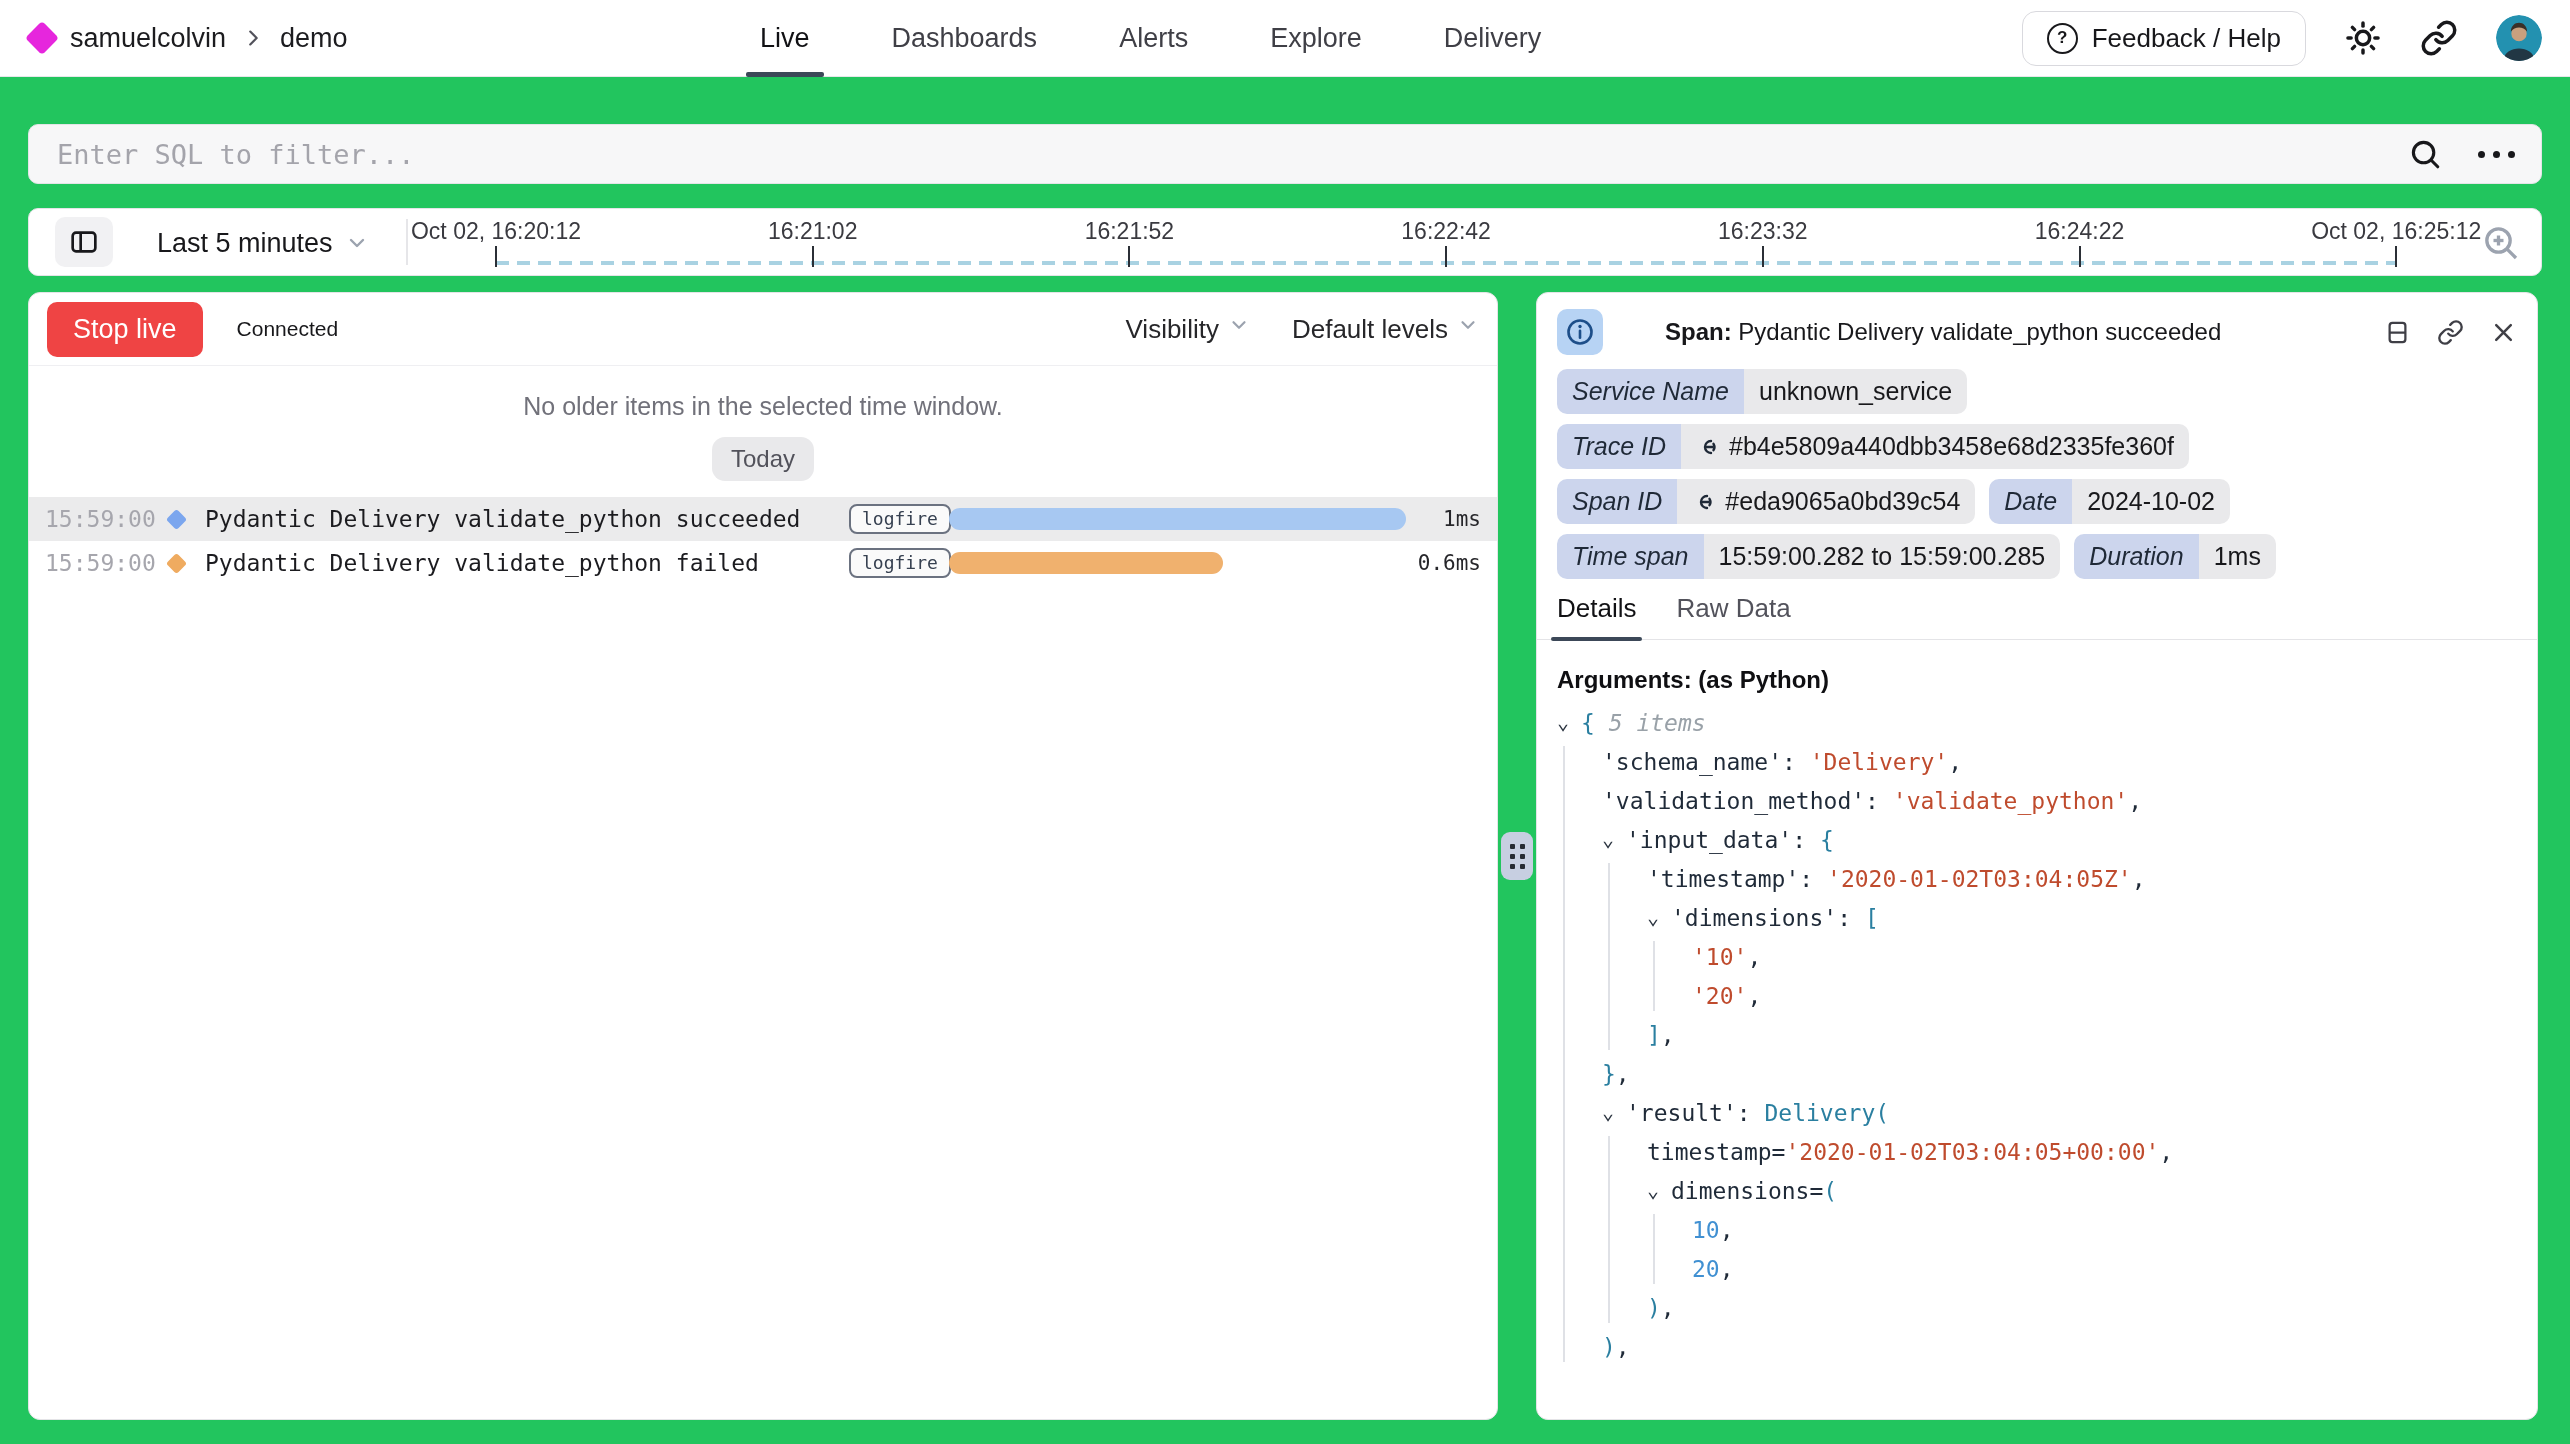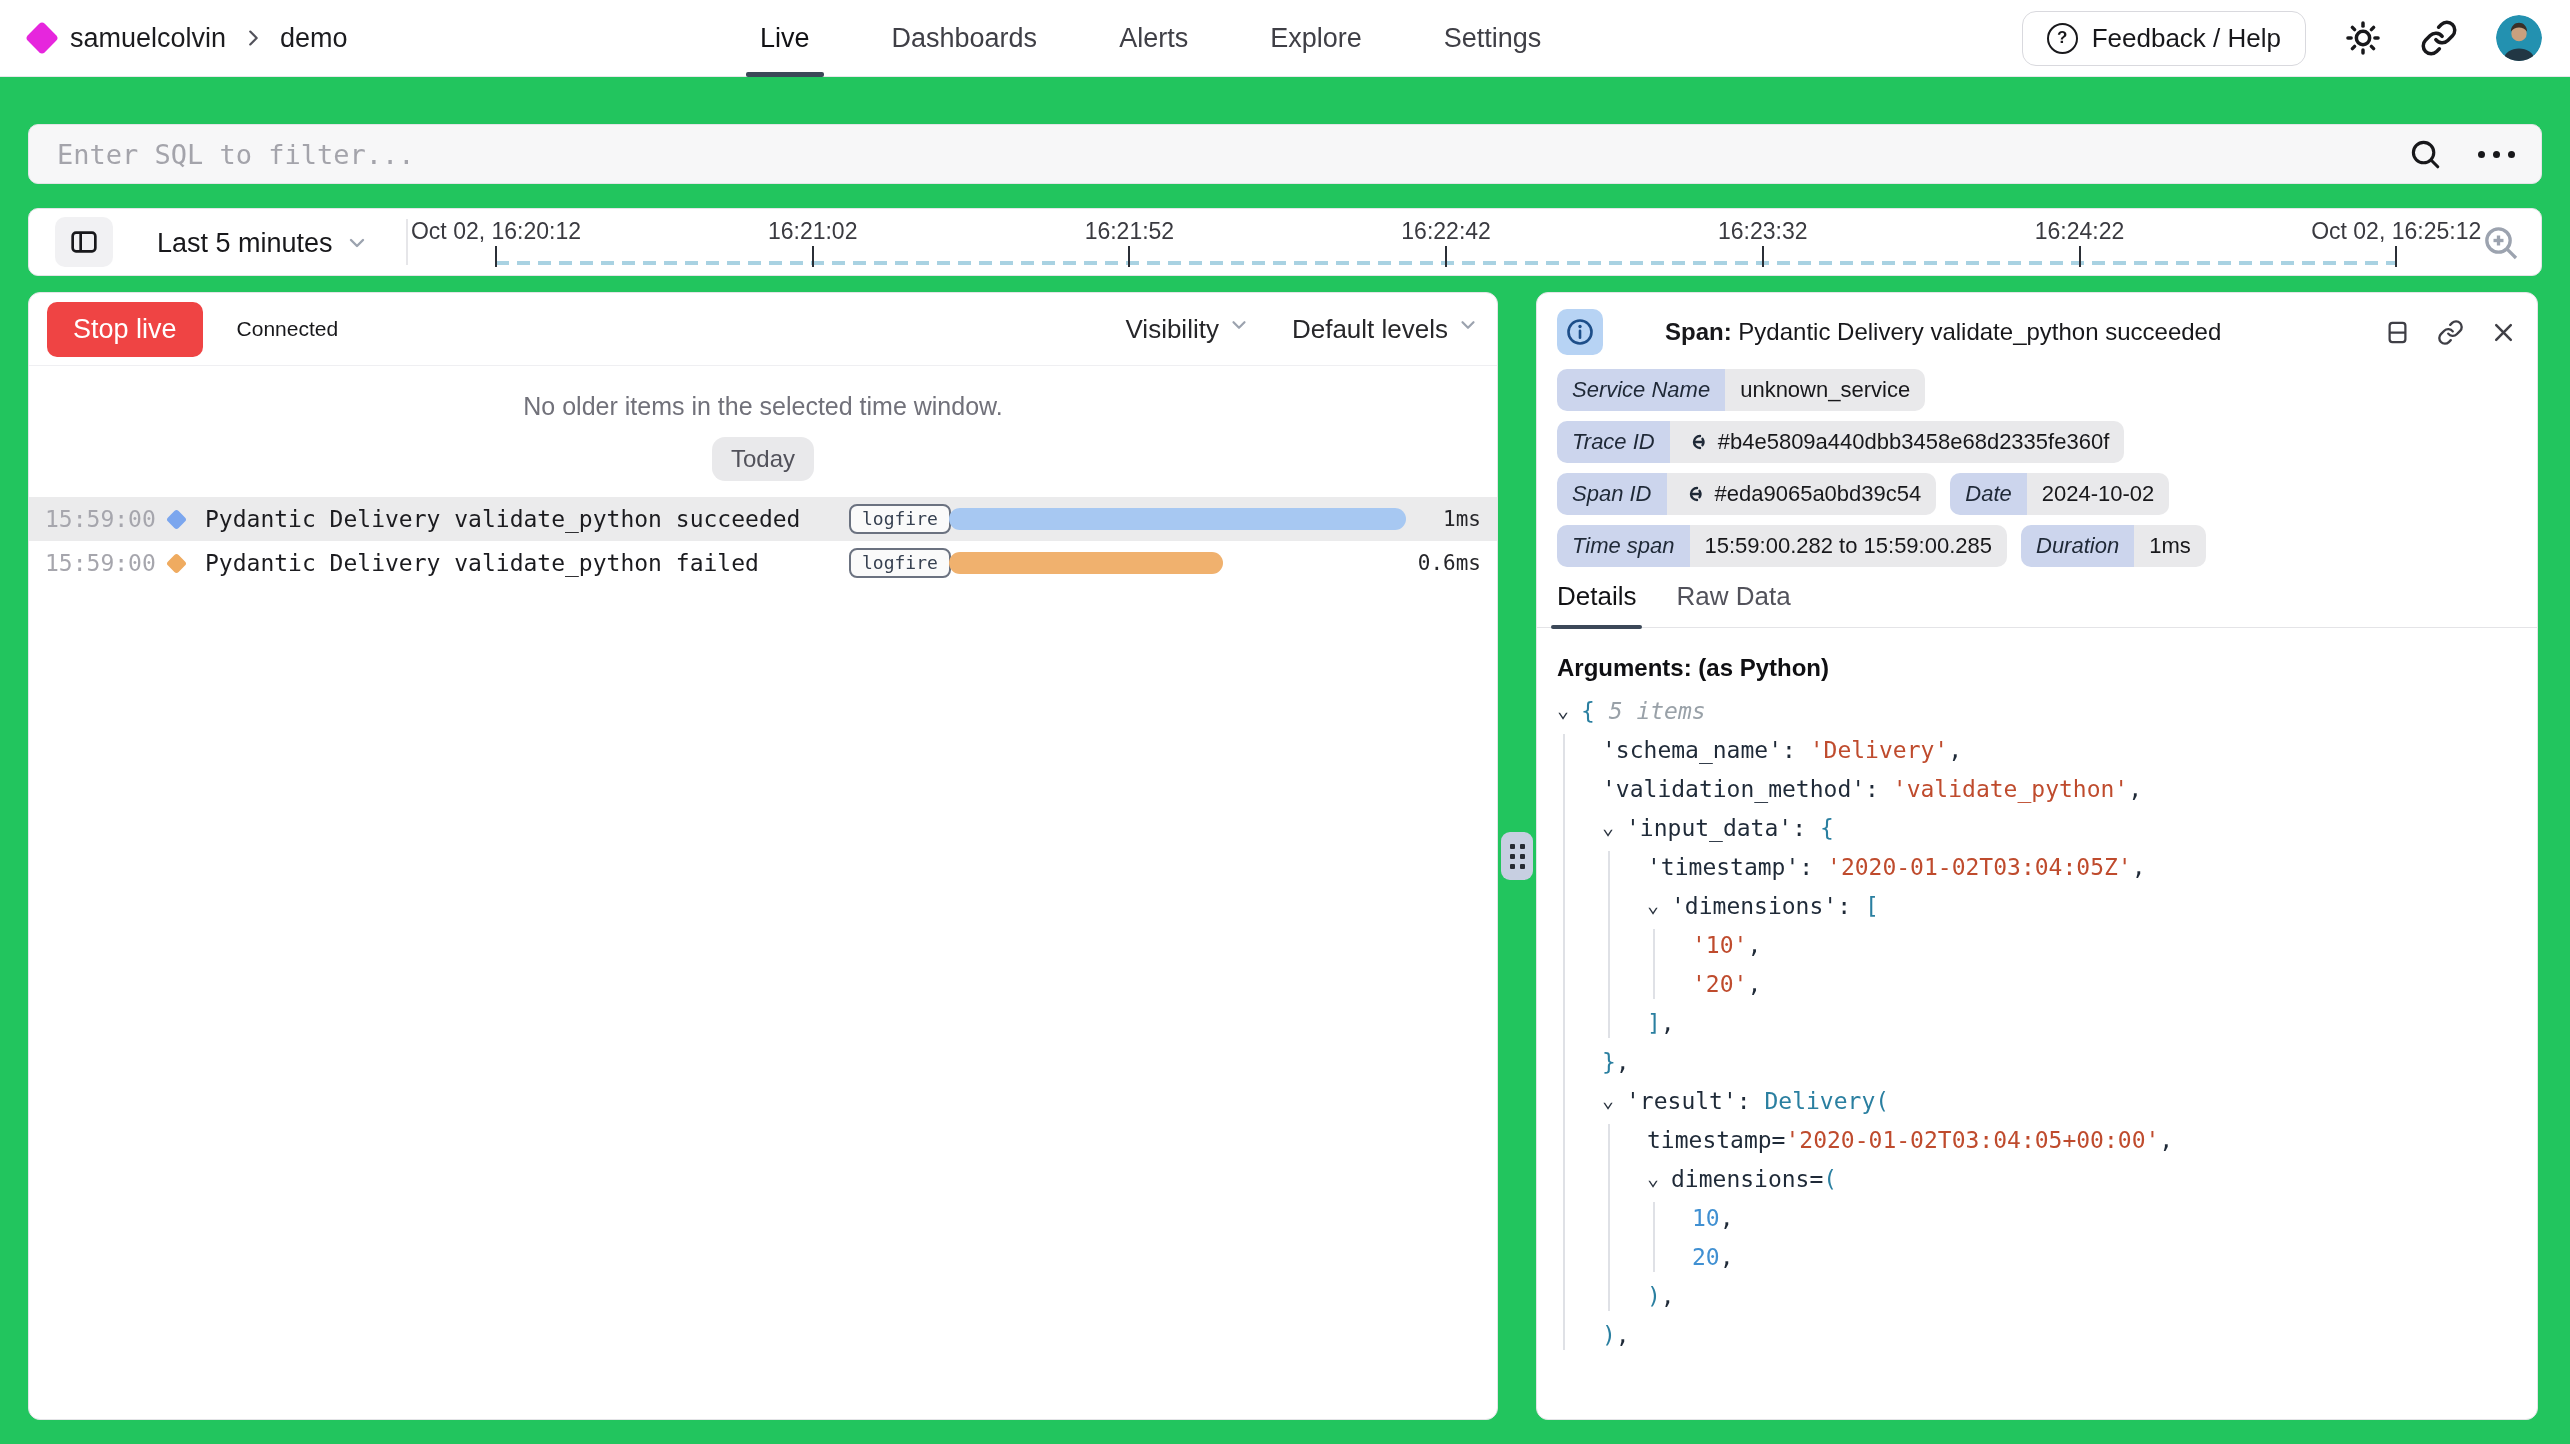--- a/index.html
+++ b/index.html
@@ -77,21 +77,21 @@
   
   .rhead{display:flex;align-items:center;gap:16px;padding:16px 20px 12px 20px;}
   .info-icon{width:46px;height:46px;border-radius:10px;background:var(--info_bg);color:var(--info_fg);display:flex;align-items:center;justify-content:center;flex:none;}
   .rtitle{font-size:24px;color:#18181b;white-space:nowrap;overflow:hidden;margin-left:46px;}
   .rtitle b{font-weight:bold;}
   .rhead-icons{margin-left:auto;display:flex;gap:26px;color:#3f3f46;}
   .rhead-icons .ic{width:27px;height:27px;cursor:pointer;}
 
   .badges{padding:2px 20px 0 20px;}
   .badge-row{display:flex;gap:14px;margin-bottom:10px;}
-  .badge{display:inline-flex;border-radius:10px;overflow:hidden;font-size:22px;}
+  .badge{display:inline-flex;border-radius:10px;overflow:hidden;font-size:25px;}
   .badge .bl{background:var(--badge_label_bg);color:#1f2937;font-style:italic;padding:8px 15px;white-space:nowrap;}
   .badge .bv{background:var(--badge_value_bg);color:#18181b;padding:8px 15px;display:flex;align-items:center;gap:9px;white-space:nowrap;}
   .badge .bv .lk{width:24px;height:24px;color:#1f2937;}
 
   .rtabs{position:relative;margin-top:14px;padding-left:20px;display:flex;gap:40px;border-bottom:1.5px solid #e4e4e7;}
   .rtab{font-size:26px;padding-bottom:15px;color:#52525b;cursor:pointer;position:relative;}
   .rtab.active{color:#111114;}
   .rtab.active::after{content:"";position:absolute;left:-6px;right:-6px;bottom:-2px;height:4px;background:var(--tab_underline);border-radius:2px;}
 
   .args-heading{margin:26px 0 10px 20px;font-size:24px;font-weight:bold;color:#0f0f12;}
@@ -120,21 +120,21 @@
             <polyline points="9 5 16 12 9 19"></polyline>
           </svg>
       </span>
       <span class="crumb">demo</span>
     </div>
     <nav class="nav-tabs" id="nav-tabs">
         <div class="nav-tab active">Live</div>
         <div class="nav-tab">Dashboards</div>
         <div class="nav-tab">Alerts</div>
         <div class="nav-tab">Explore</div>
-        <div class="nav-tab">Settings</div>
+        <div class="nav-tab">Delivery</div>
       </nav>
     <div class="header-right">
       <button class="feedback-btn">
         <span class="qmark">?</span>
         <span>Feedback / Help</span>
       </button>
       <span class="icon-btn">
         <svg viewBox="0 0 24 24" fill="none" stroke="currentColor" stroke-width="2.2" stroke-linecap="round">
           <circle cx="12" cy="12" r="4.2"></circle>
           <line x1="12" y1="2.5" x2="12" y2="4.5"></line>

